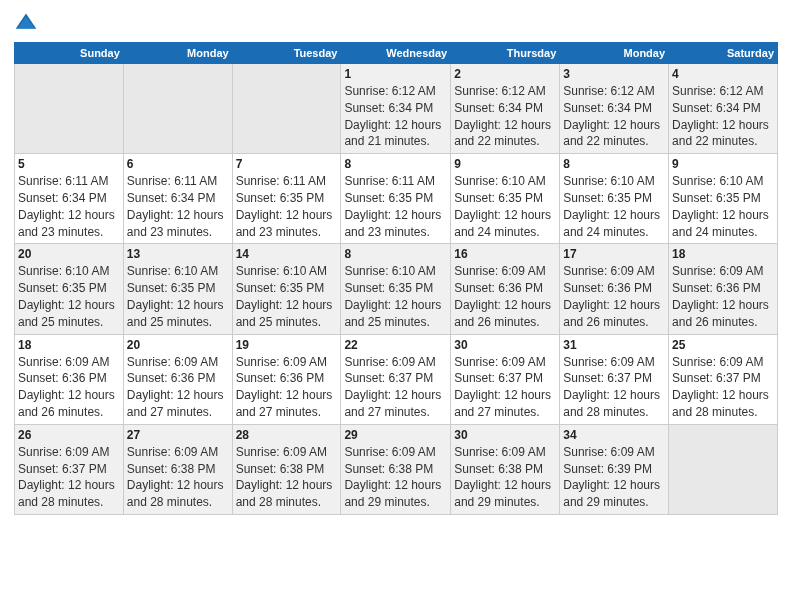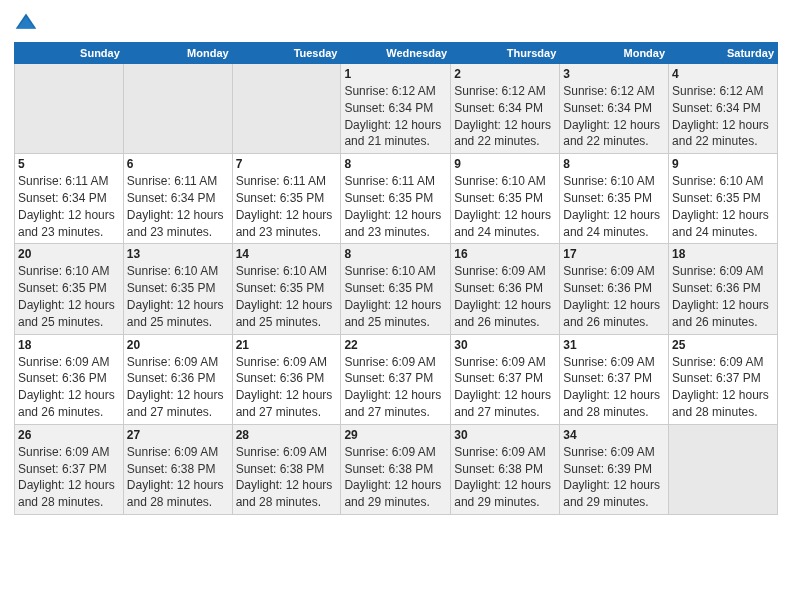--- a/index.html
+++ b/index.html
@@ -210,21 +210,21 @@
         <tr>
           <td>
             <span class="day-num">18</span>
             <div class="day-info">Sunrise: 6:09 AM<br>Sunset: 6:36 PM<br>Daylight: 12 hours and 26 minutes.</div>
           </td>
           <td>
             <span class="day-num">20</span>
             <div class="day-info">Sunrise: 6:09 AM<br>Sunset: 6:36 PM<br>Daylight: 12 hours and 27 minutes.</div>
           </td>
           <td>
-            <span class="day-num">21</span>
+            <span class="day-num">19</span>
             <div class="day-info">Sunrise: 6:09 AM<br>Sunset: 6:36 PM<br>Daylight: 12 hours and 27 minutes.</div>
           </td>
           <td>
             <span class="day-num">22</span>
             <div class="day-info">Sunrise: 6:09 AM<br>Sunset: 6:37 PM<br>Daylight: 12 hours and 27 minutes.</div>
           </td>
           <td>
             <span class="day-num">30</span>
             <div class="day-info">Sunrise: 6:09 AM<br>Sunset: 6:37 PM<br>Daylight: 12 hours and 27 minutes.</div>
           </td>

